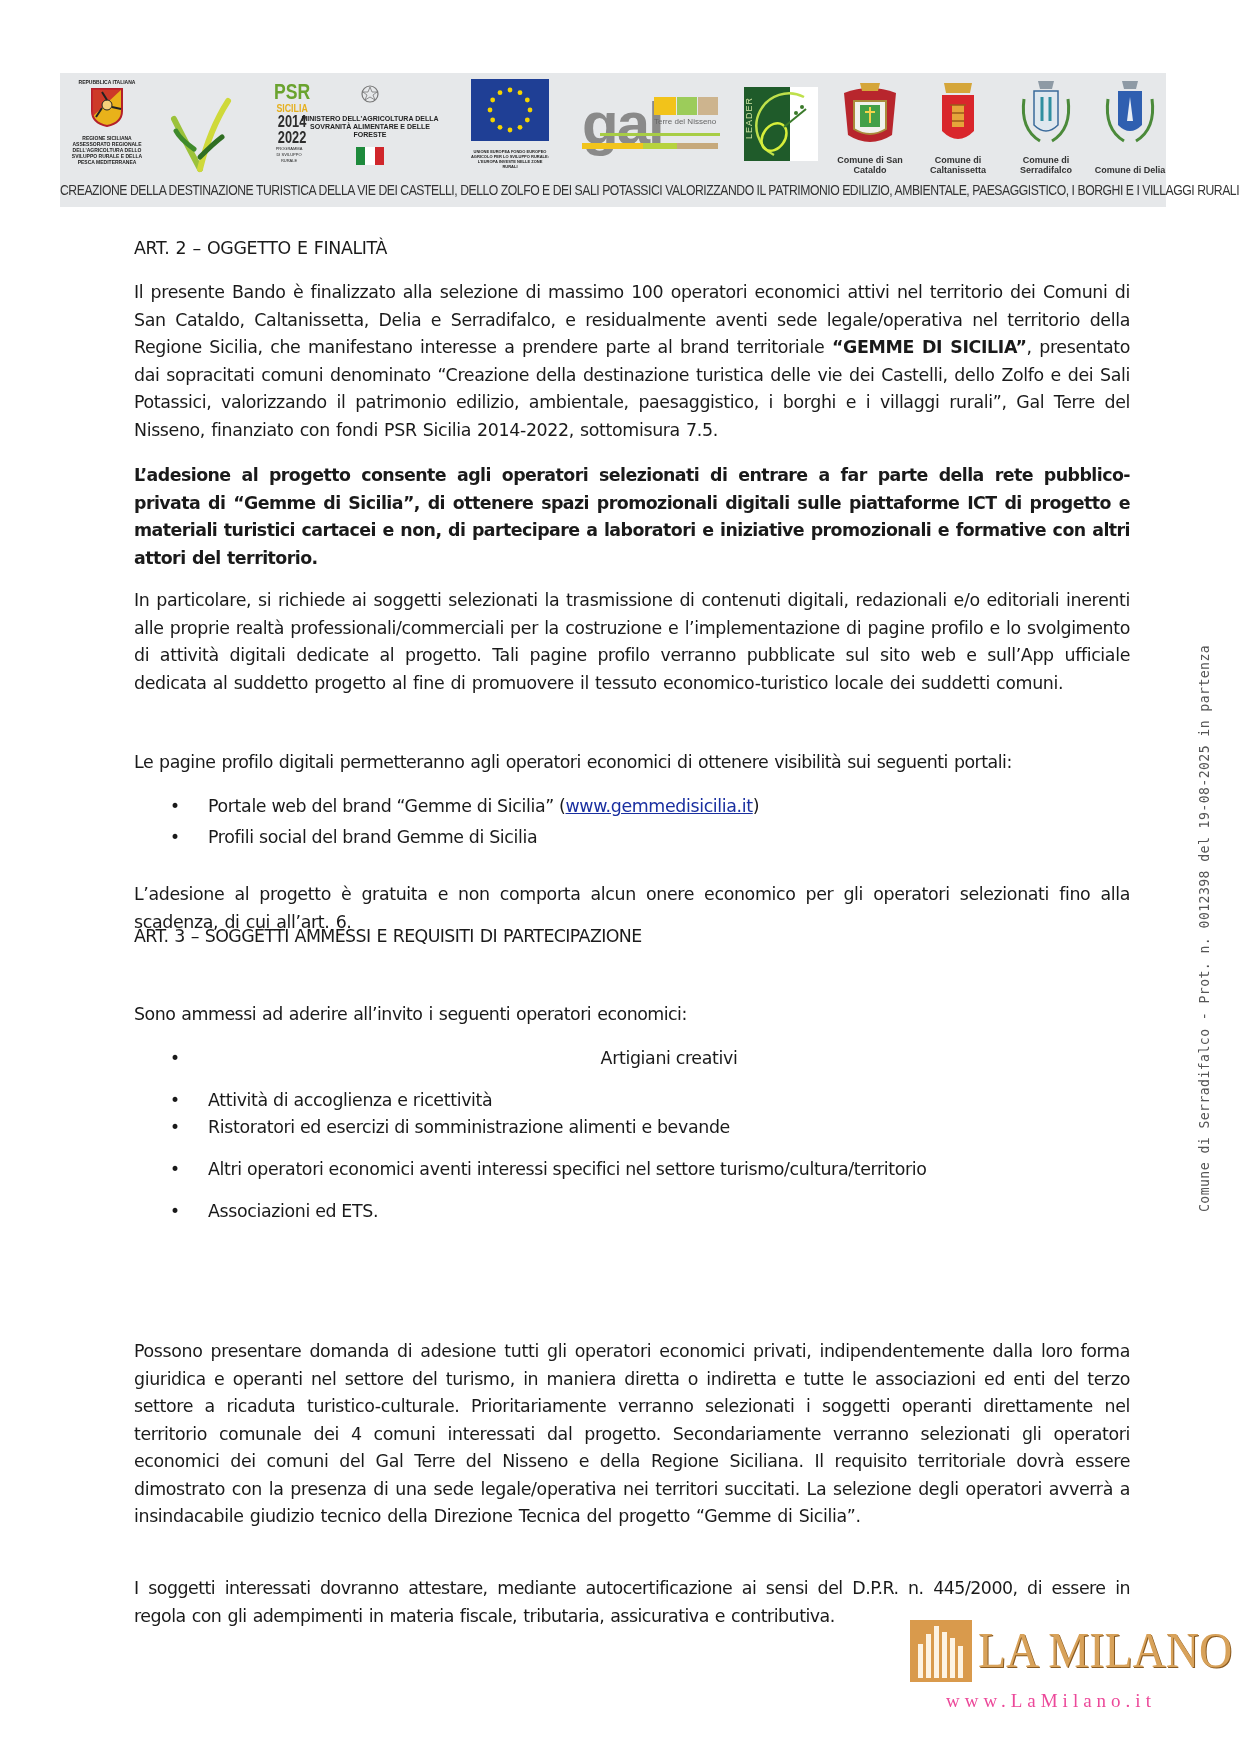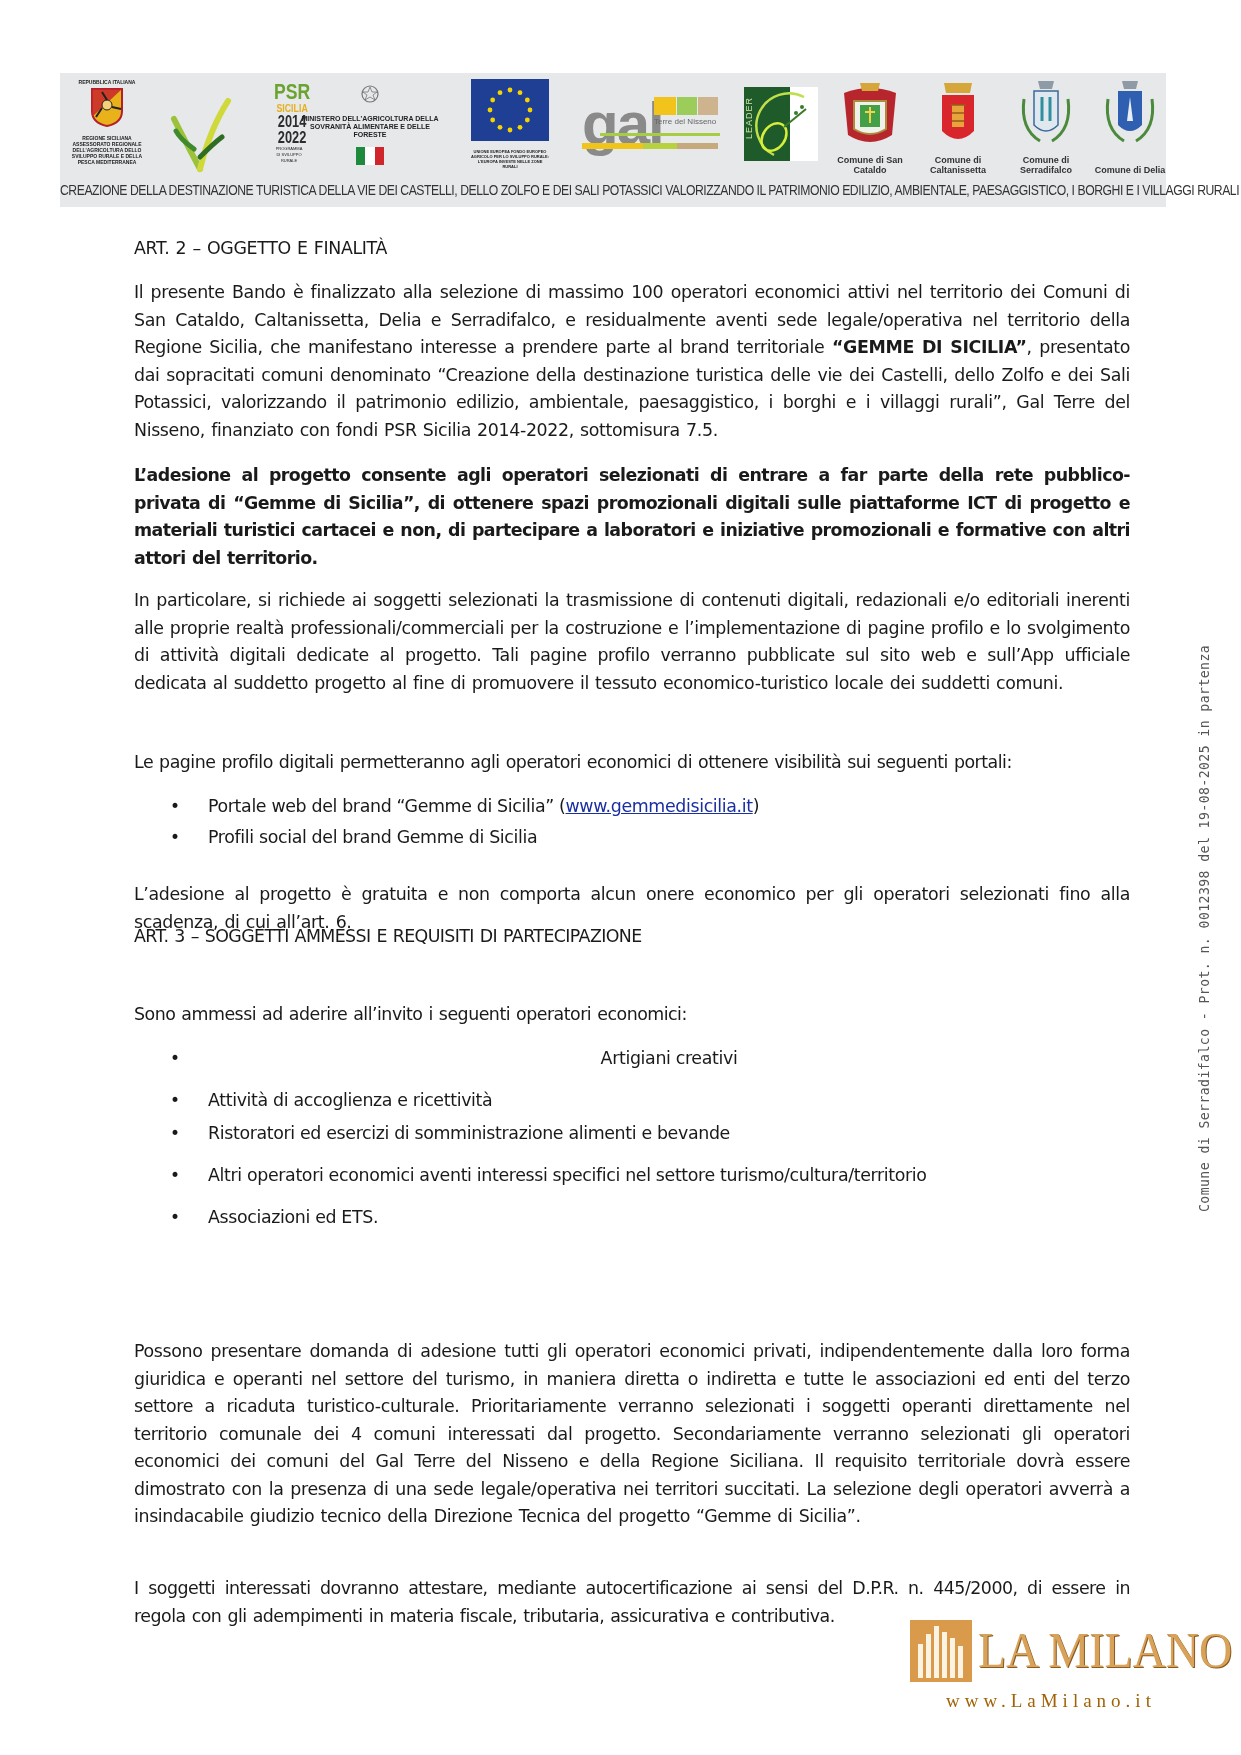--- a/index.html
+++ b/index.html
@@ -40,21 +40,21 @@
 
   
   .wm { position: absolute; left: 910px; top: 1620px; width: 330px; height: 100px; }
   .wm-icon { position: absolute; left: 0; top: 0; width: 62px; height: 62px; background: #d99a4c; }
   .wm-icon span { position: absolute; bottom: 4px; width: 5px; background: #fdf3e3; }
   .wm-title { position: absolute; left: 68px; top: 2px; font-family: "Liberation Serif", serif;
               font-size: 50px; line-height: 56px; color: #d8a25a; letter-spacing: 0px;
               transform: scaleX(0.92); transform-origin: left top; white-space: nowrap;
               text-shadow: 1px 1px 0 #8a5a20; }
   .wm-url { position: absolute; left: 36px; top: 70px; font-family: "Liberation Serif", serif;
-            font-size: 19px; color: #a16207; letter-spacing: 5px; white-space: nowrap; }
+            font-size: 19px; color: #ec4899; letter-spacing: 5px; white-space: nowrap; }
 </style>
 </head>
 <body>
 
 <div class="banner">
   <div class="logos">
 
     <div class="logo" style="left:6px;width:82px;">
       <div class="micro" style="font-size:5px;">Repubblica Italiana</div>
       <svg width="34" height="40" viewBox="0 0 34 40" style="margin-top:2px;">
@@ -198,21 +198,21 @@
   </ul>
 
   <p class="blk" style="top:646px;">L’adesione al progetto è gratuita e non comporta alcun onere economico per gli operatori selezionati fino alla scadenza, di cui all’art. 6.</p>
 
   <div class="h" style="top:688px;letter-spacing:-0.6px;">ART. 3 – SOGGETTI AMMESSI E REQUISITI DI PARTECIPAZIONE</div>
 
   <p class="blk" style="top:766px;letter-spacing:-0.5px;">Sono ammessi ad aderire all’invito i seguenti operatori economici:</p>
 
   <ul class="bul" style="top:810px;width:996px;" id="operators-list">
       <li style="margin-bottom: 15px; text-align: center;">Artigiani creativi</li>
-      <li style="margin-bottom: 6px;">Attività di accoglienza e ricettività</li>
+      <li style="margin-bottom: 0;">Attività di accoglienza e ricettività</li>
       <li style="margin-bottom: 15px;">Ristoratori ed esercizi di somministrazione alimenti e bevande</li>
       <li style="margin-bottom: 15px;">Altri operatori economici aventi interessi specifici nel settore turismo/cultura/territorio</li>
       <li style="margin-bottom: 15px;">Associazioni ed ETS.</li>
     </ul>
 
   <p class="blk" style="top:1103px;">Possono presentare domanda di adesione tutti gli operatori economici privati, indipendentemente dalla loro forma giuridica e operanti nel settore del turismo, in maniera diretta o indiretta e tutte le associazioni ed enti del terzo settore a ricaduta turistico-culturale. Prioritariamente verranno selezionati i soggetti operanti direttamente nel territorio comunale dei 4 comuni interessati dal progetto. Secondariamente verranno selezionati gli operatori economici dei comuni del Gal Terre del Nisseno e della Regione Siciliana. Il requisito territoriale dovrà essere dimostrato con la presenza di una sede legale/operativa nei territori succitati. La selezione degli operatori avverrà a insindacabile giudizio tecnico della Direzione Tecnica del progetto “Gemme di Sicilia”.</p>
 
   <p class="blk" style="top:1340px;letter-spacing:-0.5px;">I soggetti interessati dovranno attestare, mediante autocertificazione ai sensi del D.P.R. n. 445/2000, di essere in regola con gli adempimenti in materia fiscale, tributaria, assicurativa e contributiva.</p>
 </div>
 

